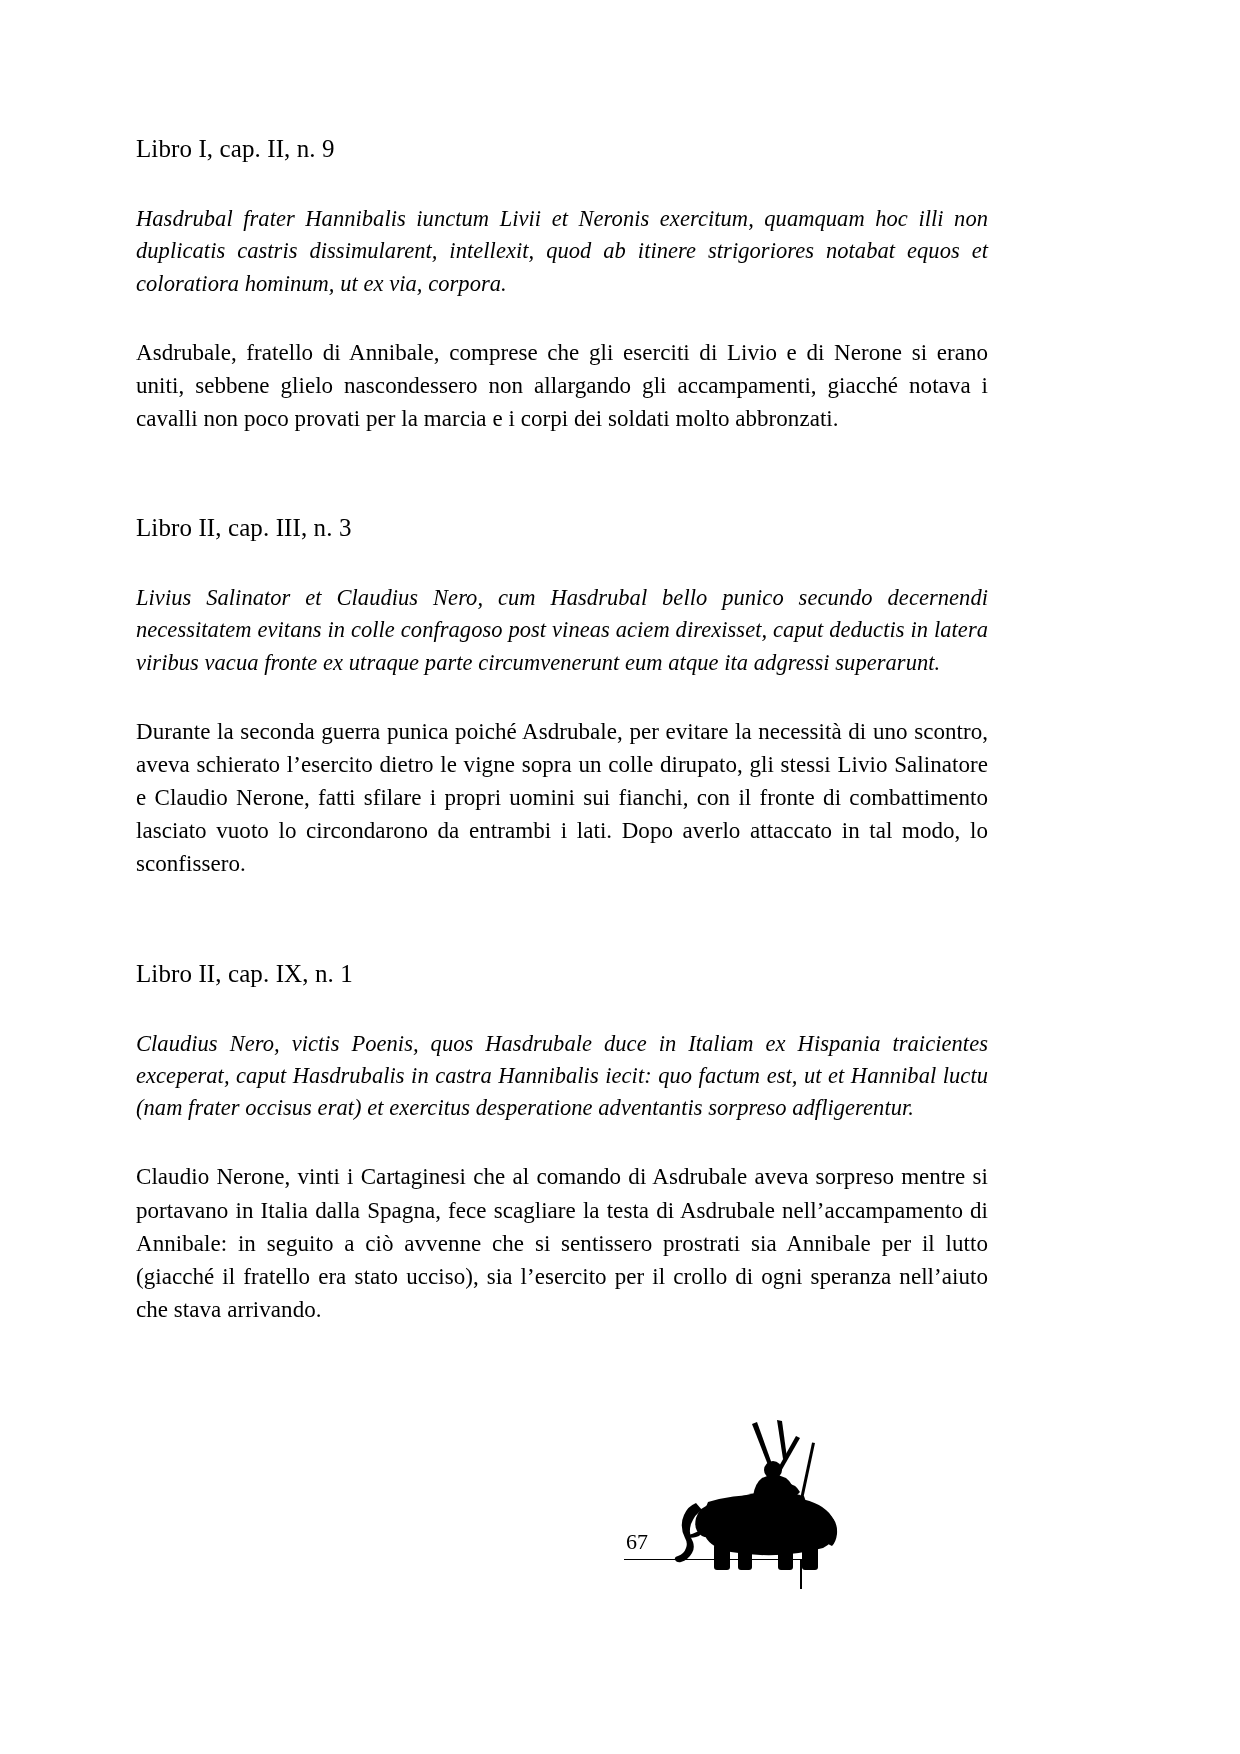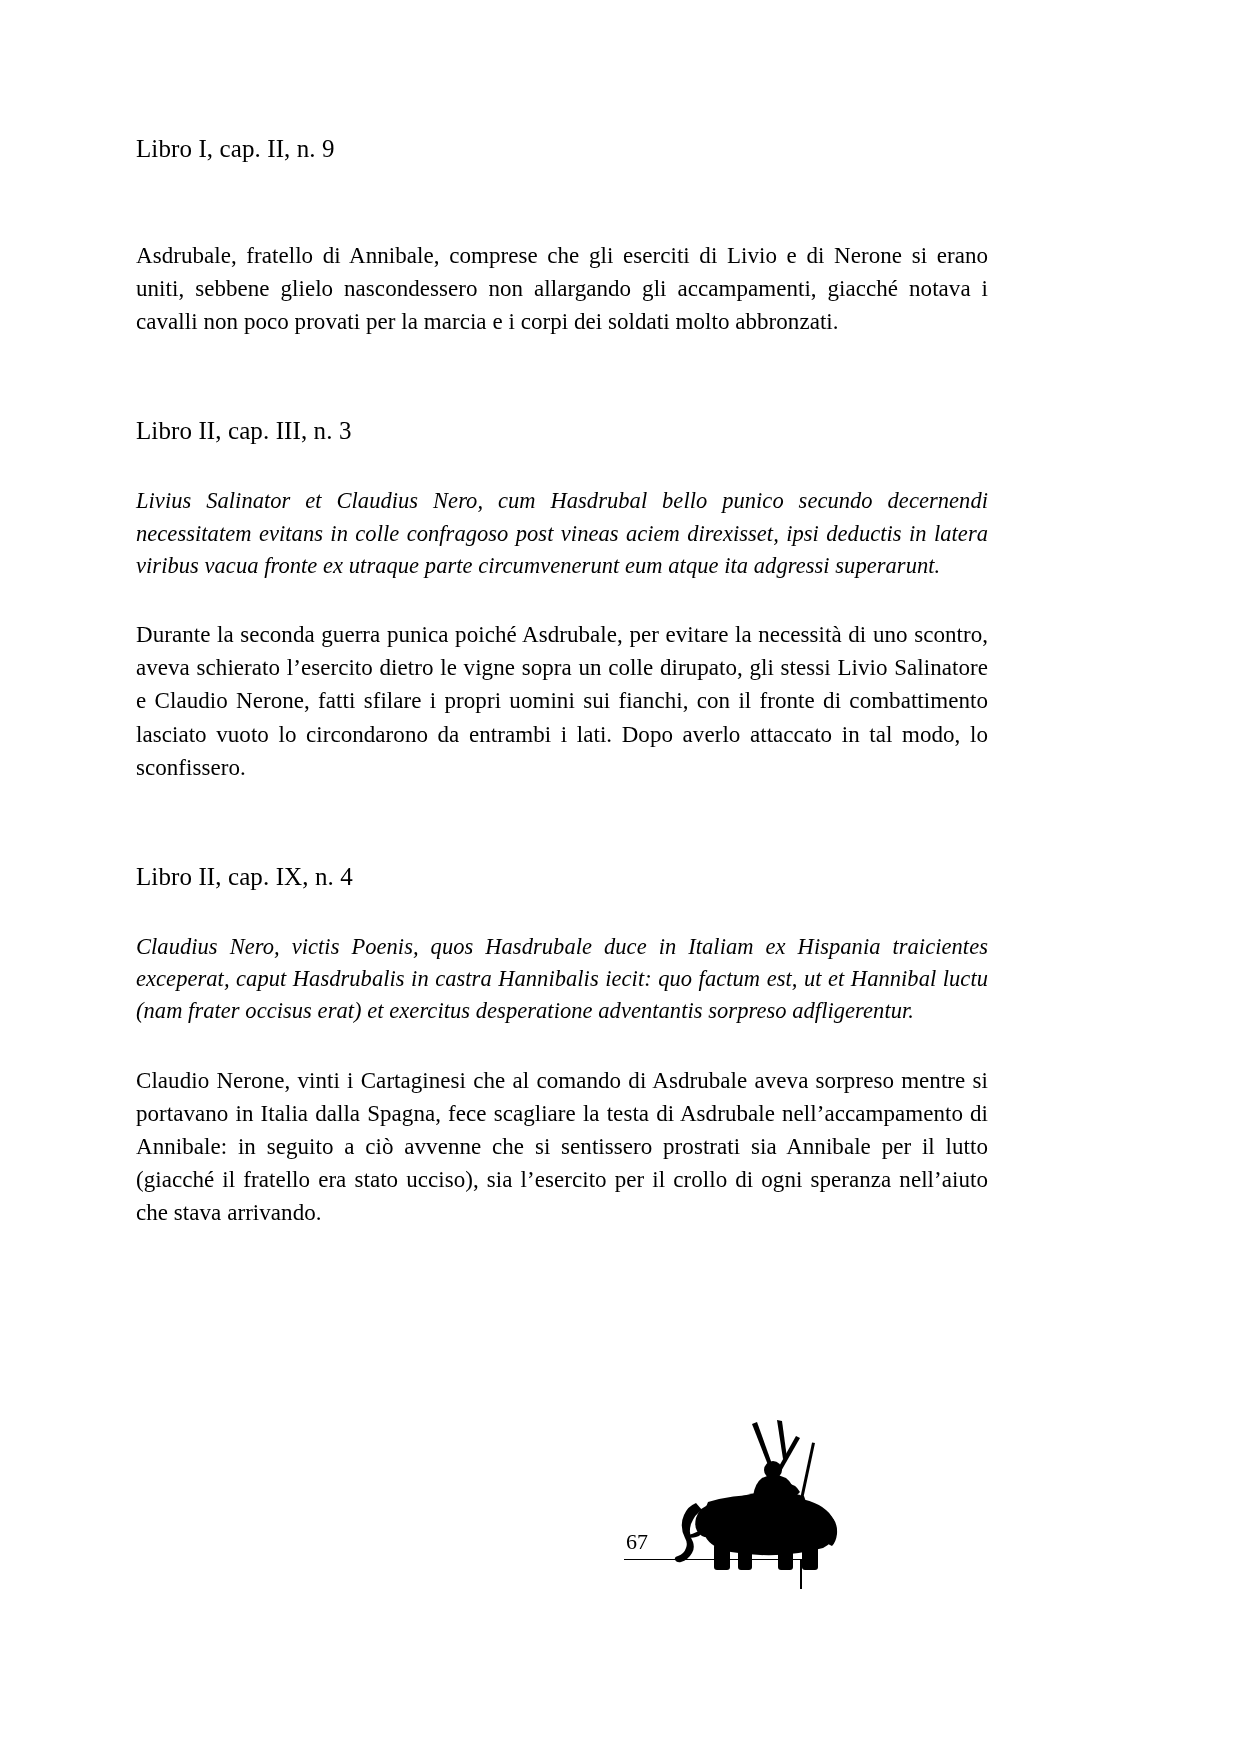--- a/index.html
+++ b/index.html
@@ -114,34 +114,35 @@
 </style>
 </head>
 <body>
 
 <div class="page">
 
   <div class="content">
 
     <h2 class="heading">Libro I, cap. II, n. 9</h2>
     <div class="gap-heading-quote"></div>
+    <p class="quote">Hasdrubal frater Hannibalis iunctum Livii et Neronis exercitum, quamquam hoc illi non duplicatis castris dissimularent, intellexit, quod ab itinere strigoriores notabat equos et coloratiora hominum, ut ex via, corpora.</p>
     <div class="gap-quote-body"></div>
     <p class="body-par">Asdrubale, fratello di Annibale, comprese che gli eserciti di Livio e di Nerone si erano uniti, sebbene glielo nascondessero non allargando gli accampamenti, giacché notava i cavalli non poco provati per la marcia e i corpi dei soldati molto abbronzati.</p>
 
     <div class="gap-block-big"></div>
 
     <h2 class="heading">Libro II, cap. III, n. 3</h2>
     <div class="gap-heading-quote"></div>
-    <p class="quote">Livius Salinator et Claudius Nero, cum Hasdrubal bello punico secundo decernendi necessitatem evitans in colle confragoso post vineas aciem direxisset, ipsi deductis in latera viribus vacua fronte ex utraque parte circumvenerunt eum atque ita adgressi superarunt.</p>
+    <p class="quote">Livius Salinator et Claudius Nero, cum Hasdrubal bello punico secundo decernendi necessitatem evitans in colle confragoso post vineas aciem direxisset, caput deductis in latera viribus vacua fronte ex utraque parte circumvenerunt eum atque ita adgressi superarunt.</p>
     <div class="gap-quote-body"></div>
     <p class="body-par">Durante la seconda guerra punica poiché Asdrubale, per evitare la necessità di uno scontro, aveva schierato l’esercito dietro le vigne sopra un colle dirupato, gli stessi Livio Salinatore e Claudio Nerone, fatti sfilare i propri uomini sui fianchi, con il fronte di combattimento lasciato vuoto lo circondarono da entrambi i lati. Dopo averlo attaccato in tal modo, lo sconfissero.</p>
 
     <div class="gap-block-big"></div>
 
-    <h2 class="heading">Libro II, cap. IX, n. 4</h2>
+    <h2 class="heading">Libro II, cap. IX, n. 1</h2>
     <div class="gap-heading-quote"></div>
     <p class="quote">Claudius Nero, victis Poenis, quos Hasdrubale duce in Italiam ex Hispania traicientes exceperat, caput Hasdrubalis in castra Hannibalis iecit: quo factum est, ut et Hannibal luctu (nam frater occisus erat) et exercitus desperatione adventantis sorpreso adfligerentur.</p>
     <div class="gap-quote-body"></div>
     <p class="body-par">Claudio Nerone, vinti i Cartaginesi che al comando di Asdrubale aveva sorpreso mentre si portavano in Italia dalla Spagna, fece scagliare la testa di Asdrubale nell’accampamento di Annibale: in seguito a ciò avvenne che si sentissero prostrati sia Annibale per il lutto (giacché il fratello era stato ucciso), sia l’esercito per il crollo di ogni speranza nell’aiuto che stava arrivando.</p>
 
   </div>
 
   <div class="footer">
     <div class="footer-inner">
 

